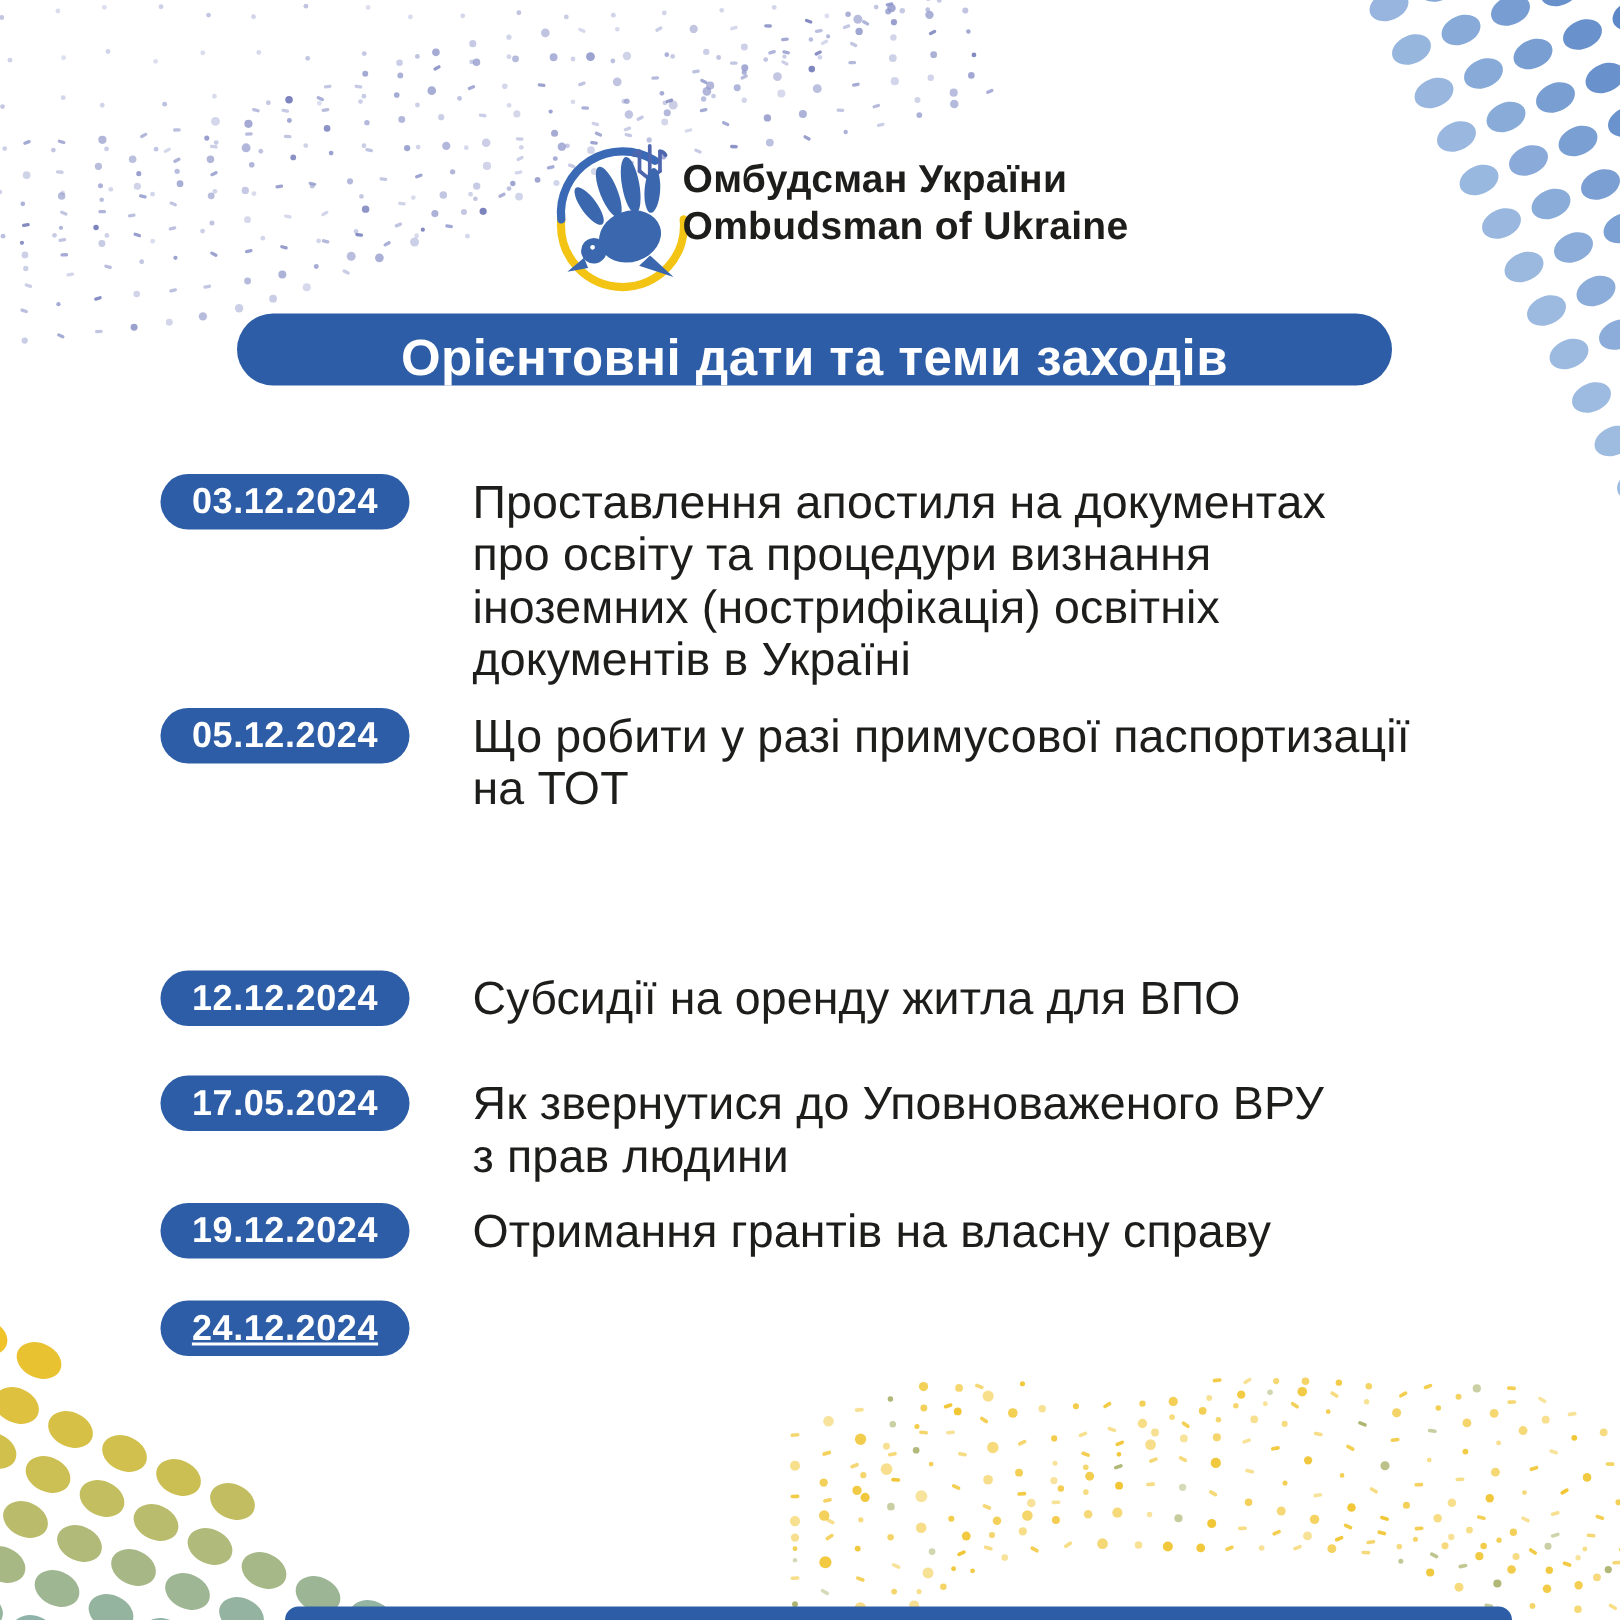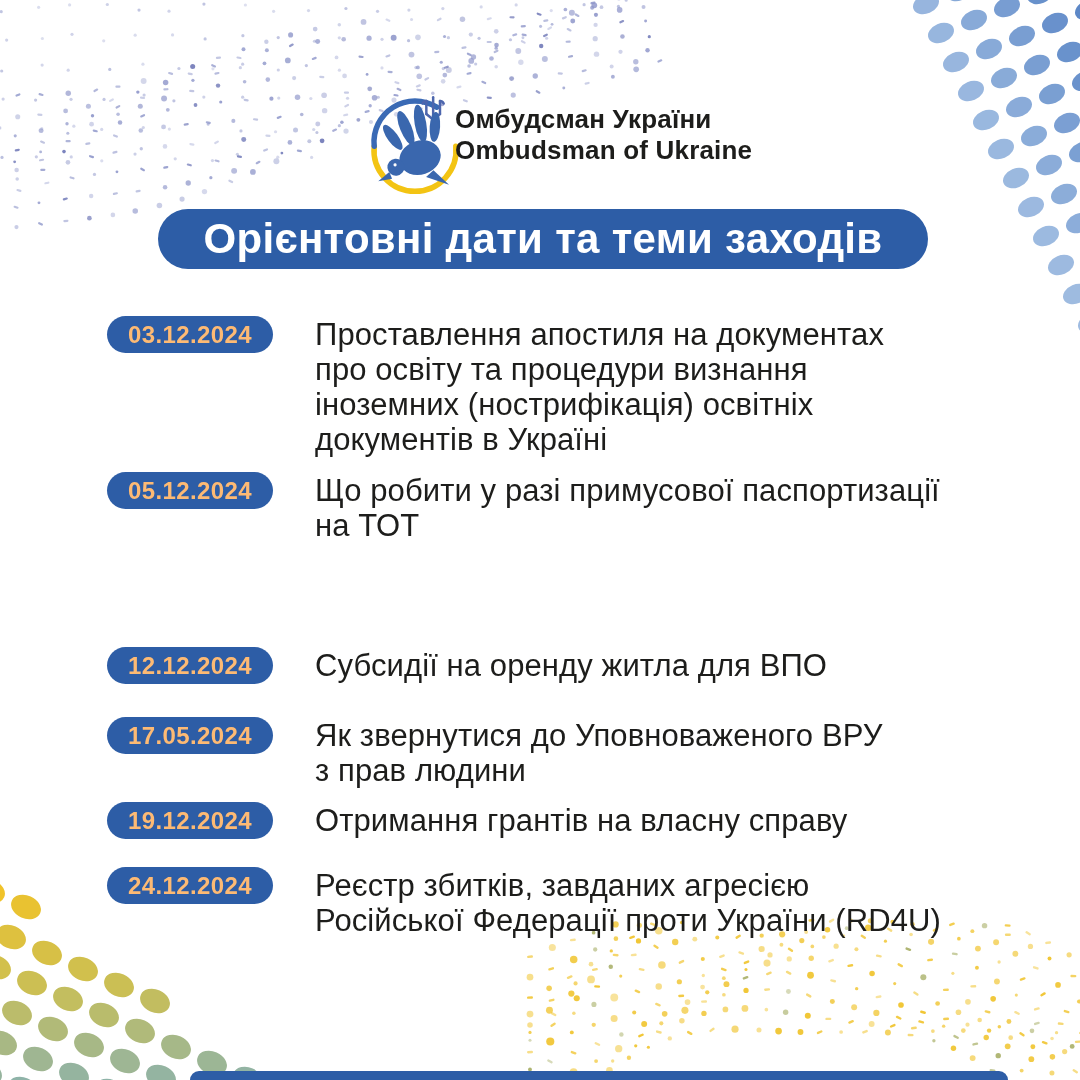--- a/index.html
+++ b/index.html
@@ -10,31 +10,31 @@
   #decor{position:absolute;left:0;top:0;z-index:0;pointer-events:none;}
   .content{position:absolute;inset:0;z-index:1;}
 
   
   .logo-block{position:absolute;left:355px;top:86px;width:420px;height:110px;}
   .logo-svg{position:absolute;left:0;top:0;}
   .logo-text{position:absolute;left:100px;top:18px;line-height:31px;font-weight:bold;font-size:26px;letter-spacing:0.2px;white-space:nowrap;}
 
   
   .title-pill{
-    position:absolute;left:158px;top:209px;width:770px;height:60px;
+    position:absolute;left:158px;top:209px;width:770px;height:48px;
     border-radius:30px;text-align:center;line-height:60px;
-    color:#ffffff;font-weight:bold;font-size:42px;letter-spacing:0.3px;white-space:nowrap;
+    color:#ffffff;font-weight:bold;font-size:34px;letter-spacing:0.3px;white-space:nowrap;
   }
 
   
   .events{position:absolute;inset:0;}
   .event-row{position:absolute;left:107px;right:50px;height:150px;}
   .date-badge{
     position:absolute;left:0;top:0;width:166px;height:37px;border-radius:19px;
-    color:#fdba74;font-weight:bold;font-size:24px;letter-spacing:0.4px;
+    color:#ffffff;font-weight:bold;font-size:24px;letter-spacing:0.4px;
     text-align:center;line-height:37px;
   }
   .topic{
     position:absolute;left:208px;top:1px;font-size:31px;line-height:35px;
     letter-spacing:0.1px;white-space:pre-line;
   }
 
   .bottom-bar{
     position:absolute;left:190px;bottom:0;width:818px;height:9px;
     border-radius:9px 9px 0 0;
@@ -794,23 +794,21 @@
         <div class="topic">Як звернутися до Уповноваженого ВРУ
 з прав людини</div>
       </div>
 
       <div class="event-row" style="top:802px">
         <span class="date-badge" style="background: rgb(45, 93, 166);">19.12.2024</span>
         <div class="topic">Отримання грантів на власну справу</div>
       </div>
 
       <div class="event-row" style="top:867px">
-        <span class="date-badge" style="background: rgb(45, 93, 166);">24.12.2024</span>
-        <div class="topic">Реєстр збитків, завданих агресією
-Російської Федерації проти України (RD4U)</div>
+        <span class="date-badge" style="background: rgb(45, 93, 166); text-decoration: underline;">24.12.2024</span>
       </div>
 
     </div>
 
     <div class="bottom-bar" style="background: rgb(45, 93, 166);"></div>
 
   </div>
 </div>
 
 </body></html>

